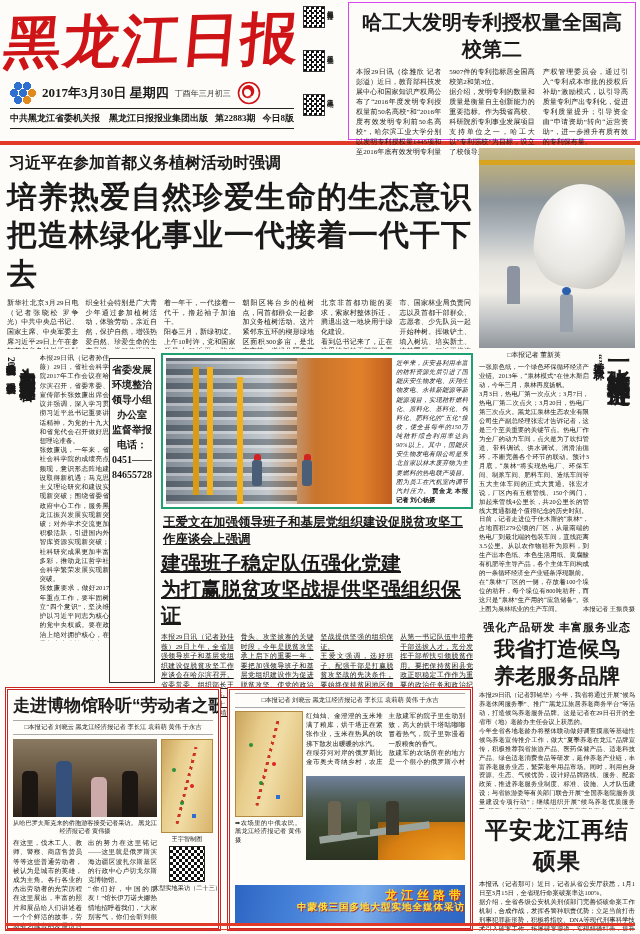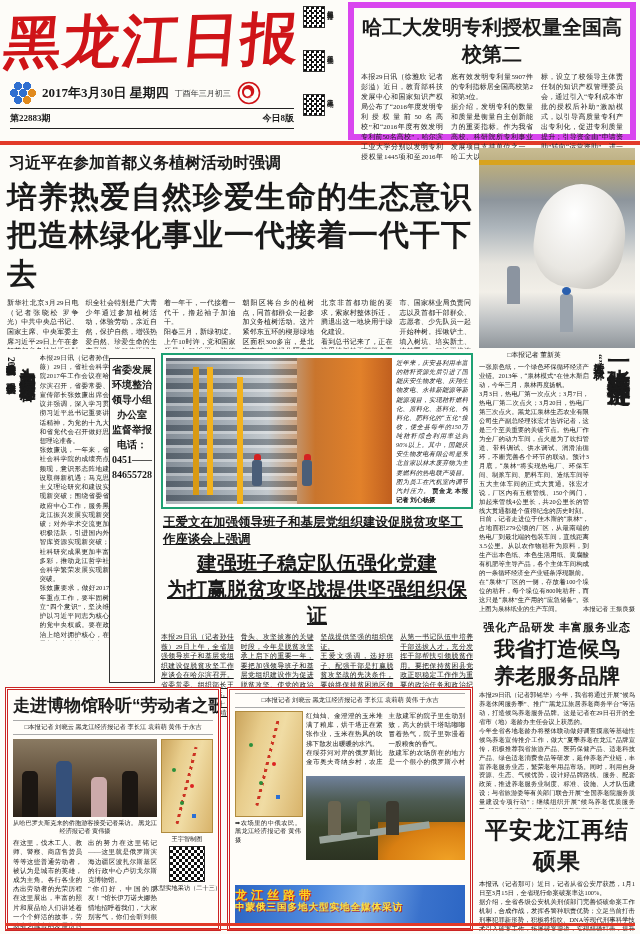--- a/index.html
+++ b/index.html
@@ -27,21 +27,21 @@
   .orgline{display:flex;justify-content:space-between;align-items:center;font-size:9px;font-weight:bold;padding:1px 6px;white-space:nowrap;}
   .postline{display:flex;gap:4px;align-items:center;font-size:7px;font-weight:bold;padding:1px 6px;white-space:nowrap;}
   .site-chip{background:#111;color:#fff;padding:1px 3px;}
   
   .qr-strip{width:42px;flex:none;display:flex;flex-direction:column;justify-content:space-between;padding:4px 0;}
   .qr-item{display:flex;gap:2px;align-items:flex-start;}
   .qr{width:20px;height:20px;flex:none;border:1px solid #333;
       background-image:repeating-conic-gradient(#111 0% 25%,#fff 0% 50%);background-size:5px 5px;}
   .qr-label{writing-mode:vertical-rl;font-size:6.5px;line-height:1.1;height:42px;color:#222;font-family:"Liberation Sans",sans-serif;}
   
-  .top-article{flex:1;border:6px solid #d946ef;padding:4px 7px;box-sizing:border-box;}
+  .top-article{flex:1;border:1px solid #d946ef;padding:4px 7px;box-sizing:border-box;}
   .top-article h2{margin:2px 0 5px 0;font-size:20px;text-align:center;letter-spacing:0px;font-weight:900;}
   .cols3{column-count:3;column-gap:8px;font-size:7px;line-height:1.42;text-align:justify;height:92px;overflow:hidden;white-space:pre-line;}
   .red-band{height:4px;background:#e23a28;margin:1px 0 0 0;}
   
   .content-flex{display:flex;gap:6px;padding:3px 5px 0 5px;box-sizing:border-box;height:786px;}
   .left-main{width:468px;flex:none;display:flex;flex-direction:column;}
   
   .lead{padding:3px 2px 4px 2px;}
   .lead .kicker{font-size:16px;font-weight:bold;margin:2px 0 4px 2px;}
   .lead h1{margin:0;font-size:30px;font-weight:900;line-height:1.28;text-align:justify;text-align-last:justify;letter-spacing:0px;font-family:"Liberation Sans",sans-serif;}
@@ -61,21 +61,21 @@
   .boiler .pipes{position:absolute;left:0;top:0;width:58%;height:100%;
       background:repeating-linear-gradient(0deg,rgba(255,255,255,.45) 0 3px,rgba(40,50,60,.35) 3px 9px,rgba(255,255,255,.15) 9px 14px);}
   .boiler .ypipe{position:absolute;left:18%;top:6%;width:6px;height:88%;background:#f2b21e;box-shadow:30px 10px 0 #f2b21e, -14px 0 0 #d99a14;}
   .boiler .worker{position:absolute;bottom:12%;width:10px;height:26px;background:#4a5e78;border-radius:3px;}
   .boiler .worker:before{content:"";position:absolute;top:-6px;left:2px;width:7px;height:6px;background:#d42222;border-radius:3px 3px 0 0;}
   .w1{left:38%;} .w2{left:60%;}
   .pb-caption{width:72px;flex:none;font-size:6.3px;line-height:1.45;font-style:italic;text-align:justify;overflow:hidden;}
   .pb-caption b{font-style:normal;}
   .wang{margin-top:5px;text-decoration:underline;}
   .wang .kicker{font-size:12.5px;font-weight:bold;margin:0 0 2px 2px;}
-  .wang h3{margin:0;text-align:center;font-size:20px;font-weight:900;line-height:1.3;font-family:"Liberation Sans",sans-serif;}
+  .wang h3{margin:0;text-align:left;font-size:20px;font-weight:900;line-height:1.3;font-family:"Liberation Sans",sans-serif;}
   .cols4{column-count:4;column-gap:7px;font-size:6.8px;line-height:1.4;text-align:justify;height:86px;overflow:hidden;white-space:pre-line;margin-top:4px;}
   
   .bottom-row{display:flex;gap:6px;height:244px;margin-top:4px;}
   .rbox{border:3px double #cb2424;box-sizing:border-box;padding:3px 5px;background:#fffdf9;overflow:hidden;}
   .box-left{width:216px;flex:none;}
   .box-right{flex:1;display:flex;flex-direction:column;}
   .rbox h3{margin:1px 0 3px 0;text-align:center;font-size:17px;font-weight:900;letter-spacing:0;font-family:"Liberation Sans",sans-serif;white-space:nowrap;}
   .byline{font-size:6.3px;border-top:1px solid #aaa;border-bottom:1px solid #aaa;padding:2px 0;text-align:center;white-space:nowrap;overflow:hidden;color:#222;}
   .bl-content{display:flex;gap:4px;margin-top:4px;}
   .bl-leftcol{flex:1;}
@@ -97,21 +97,21 @@
   .br-left{width:66px;flex:none;display:flex;flex-direction:column;}
   .map2{width:66px;height:104px;}
   .map2-cap{font-size:6.2px;line-height:1.35;margin-top:2px;text-align:justify;}
   .br-right{flex:1;display:flex;flex-direction:column;}
   .cols2b{column-count:2;column-gap:6px;font-size:6.6px;line-height:1.4;text-align:justify;overflow:hidden;white-space:pre-line;height:62px;}
   .corn{height:84px;margin-top:3px;background:linear-gradient(180deg,#70819b 0%,#4d5b52 30%,#39442e 60%,#2c3322 100%);}
   .corn .pile{position:absolute;right:0;bottom:0;width:55%;height:45%;background:radial-gradient(ellipse at 80% 100%,#f0a125 0%,#d97f12 60%,#8a5a10 100%);}
   .corn .belt{position:absolute;left:8%;bottom:28%;width:70%;height:7px;background:#9aa49c;transform:rotate(-8deg);}
   .corn .fig{position:absolute;bottom:30%;width:13px;height:34px;background:#6a6450;border-radius:4px 4px 0 0;}
   .corn .g1{left:14%;} .corn .g2{left:32%;background:#55604a;} .corn .g3{left:50%;background:#3d3a30;}
-  .banner{height:40px;margin-top:3px;position:relative;overflow:hidden;text-align:left;color:#ffe23c;
+  .banner{height:40px;margin-top:3px;position:relative;overflow:hidden;text-align:right;color:#ffe23c;
       background:linear-gradient(100deg,#2c66c4 0%,#4f8ade 35%,#7fb0ec 55%,#3a72cc 80%,#2c66c4 100%);}
   .banner .t1{font-size:12px;font-weight:900;letter-spacing:4px;color:#ffd41e;text-shadow:1px 1px 0 #c22;line-height:14px;margin-top:3px;}
   .banner .t2{font-size:9.5px;font-weight:900;letter-spacing:1px;color:#ffe23c;text-shadow:1px 1px 0 #a33;line-height:11px;}
   
   .right-col{flex:1;display:flex;flex-direction:column;min-width:0;}
   .paper-photo{height:200px;flex:none;background:linear-gradient(180deg,#c9bc92 0%,#b7ab80 10%,#8d959c 26%,#aeb6bc 40%,#e7e5df 58%,#f2efe8 72%,#b9bdc0 88%,#8f959a 100%);}
   .paper-photo .crane{position:absolute;top:6%;left:0;width:100%;height:5px;background:#d8a31e;}
   .paper-photo .roll{position:absolute;right:6%;top:18%;width:58%;height:52%;border-radius:50% 50% 40% 40%;background:radial-gradient(ellipse at 40% 30%,#ffffff 0%,#e9e7e2 55%,#b9b6af 100%);transform:rotate(8deg);}
   .paper-photo .worker{position:absolute;width:13px;height:38px;background:#8b94a0;border-radius:4px 4px 0 0;}
   .paper-photo .wk1{left:18%;bottom:22%;}
@@ -152,20 +152,21 @@
         <span class="lunar">丁酉年三月初三</span>
         <span class="phoenix">
           <svg viewBox="0 0 24 24" width="24" height="24">
               <circle cx="12" cy="12" r="10.5" fill="none" stroke="#cf1418" stroke-width="1.6"></circle>
               <path d="M12 4c4 1 6 4 5 8s-5 5-8 3c3 1 5-1 5-3 0-3-2-4-4-4-1.5 0-3 1-3 3 0 4 4 6 8 5-5 3-10 0-10-5 0-4 3-7 7-7z" fill="#cf1418"></path>
             </svg>
         </span>
       </div>
       <div class="rule"></div>
       <div class="orgline">
+        <span>中共黑龙江省委机关报　黑龙江日报报业集团出版</span>
         <span>第22883期</span>
         <span>今日8版</span>
       </div>
       <div class="rule"></div>
     </div>
 
     <div class="qr-strip">
       <div class="qr-item">
         <span class="qr"></span>
         <span class="qr-label">黑龙江日报 官方微博</span>

